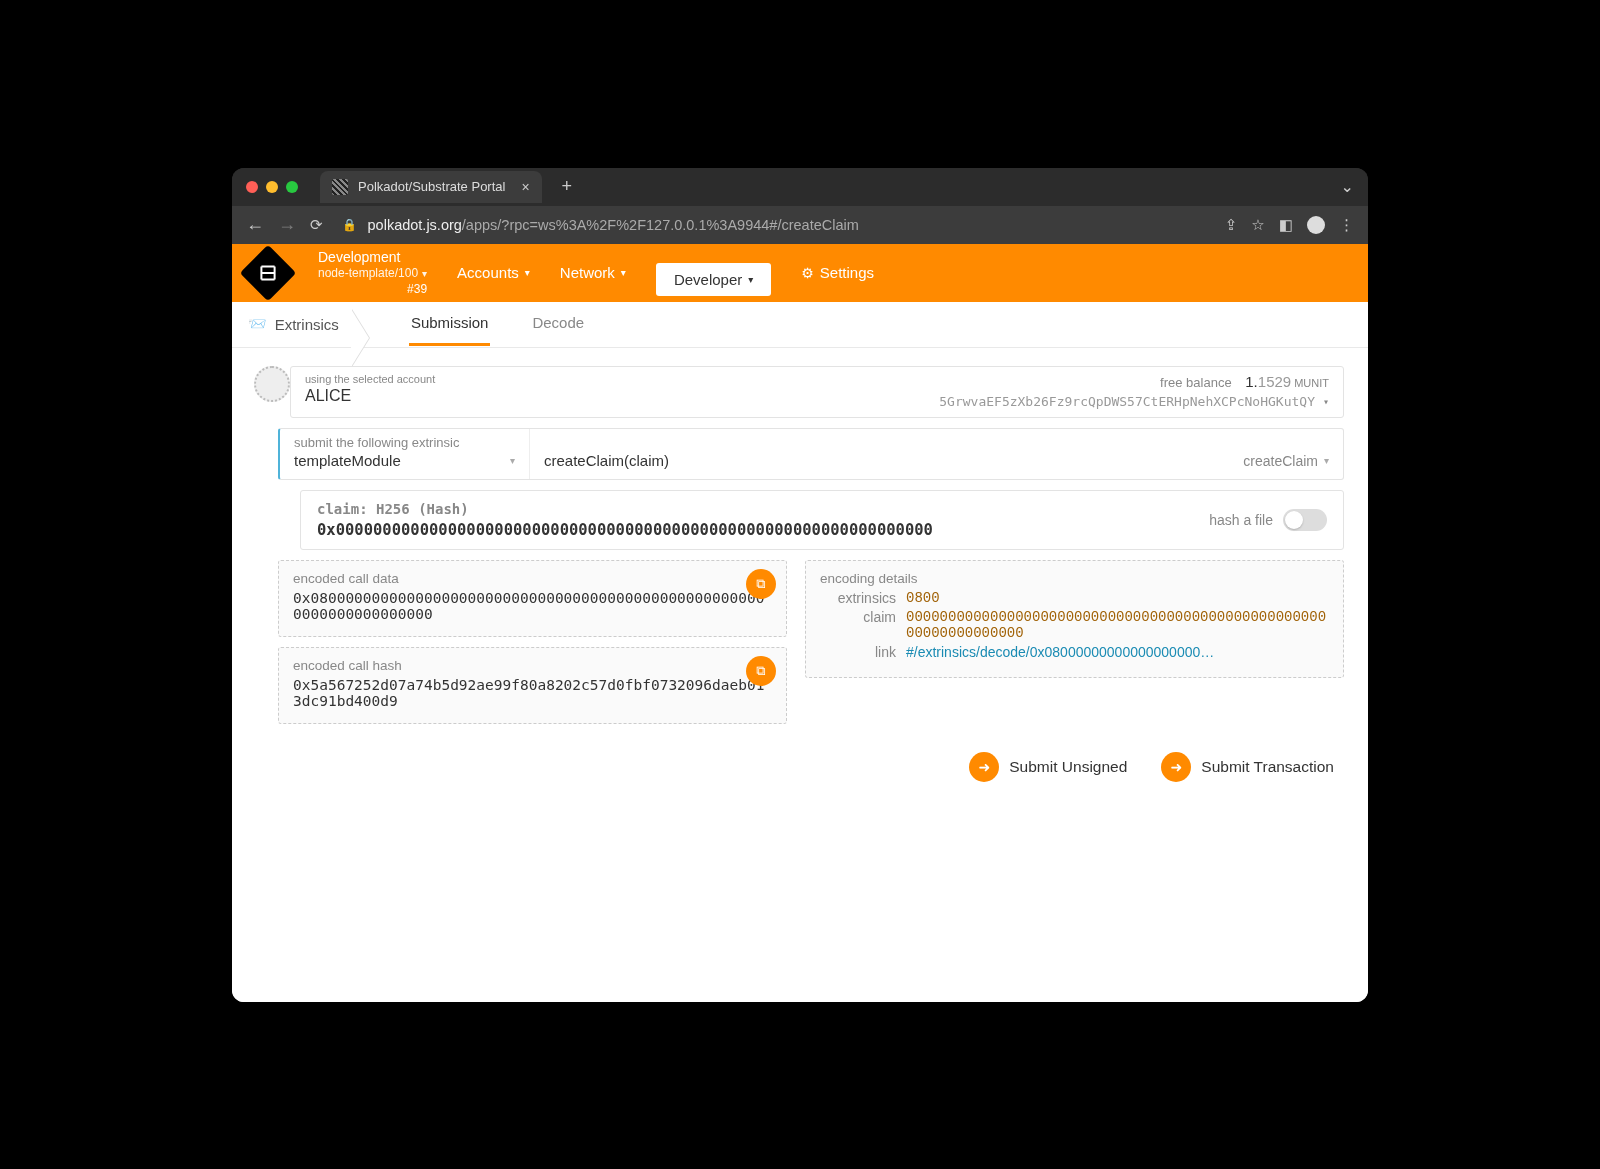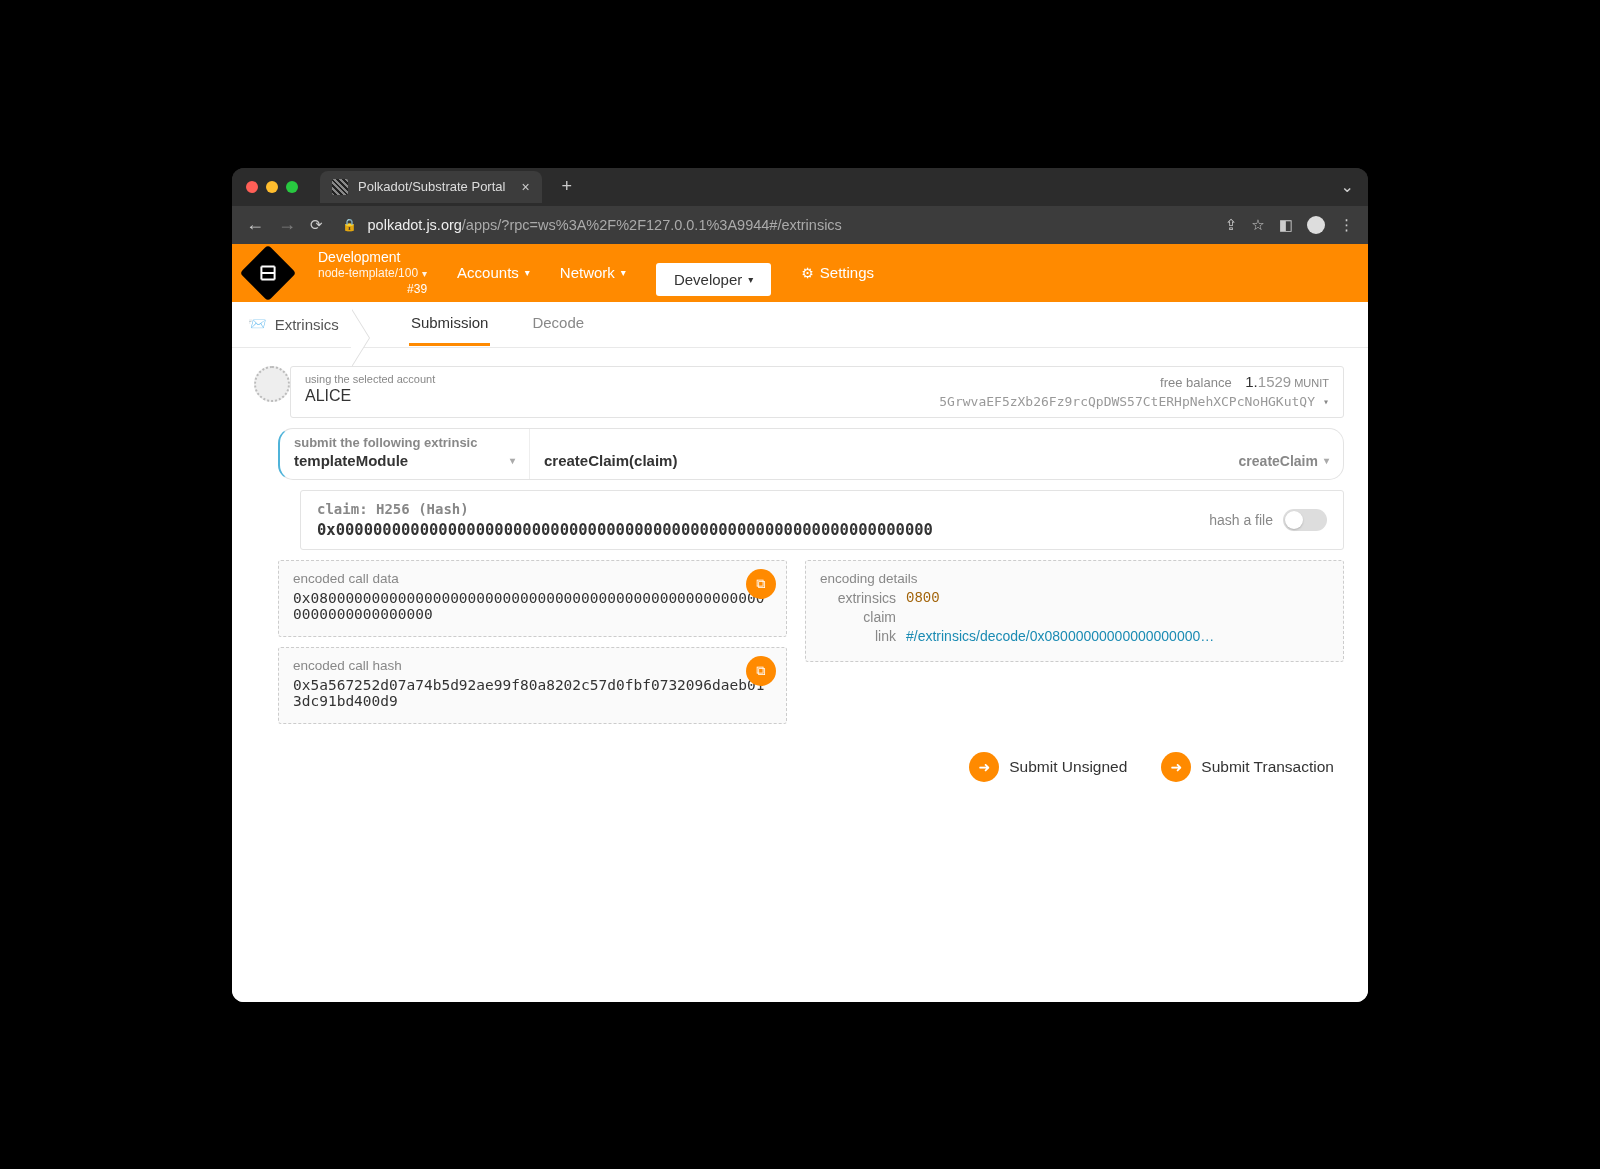--- a/index.html
+++ b/index.html
@@ -194,24 +194,23 @@
   .balance-val .dim { color: #999; }
   .balance-unit { font-size: 11px; color: #888; margin-left: 3px;}
   .addr-text { font-family: ui-monospace, Menlo, monospace; color: #999; font-size: 13px; margin-top: 4px; display:flex; align-items:center; gap:8px; justify-content:flex-start;}
 
   
   .extrinsic-row {
     display: flex;
     align-items: stretch;
     border: 1px solid #e3e3e3;
     border-left: 2px solid #4fb3d9;
-    border-radius: 15px;
+    border-radius: 3px;
     margin: 0 0 10px 22px;
     overflow: hidden;
-    font-weight: bold;
   }
   .extrinsic-row .label-over { font-size: 13px; color: #888; padding: 6px 14px 0 14px; }
   .ext-left { width: 250px; border-right: 1px solid #eee; position:relative; }
   .ext-left .sel { padding: 2px 14px 10px; font-size: 15px; color: #333; display:flex; justify-content:space-between; align-items:center;}
   .ext-right { flex:1; padding: 6px 14px 10px; display:flex; justify-content:space-between; align-items:flex-end;}
   .ext-right .fn { font-size: 15px; color: #333; }
   .ext-right .fn-name { color: #888; font-size: 14px; display:flex; align-items:center; gap:6px;}
 
   
   .claim-panel {
@@ -323,21 +322,21 @@
     <div class="titlebar-right">⌄</div>
   </div>
 
   <div class="urlbar">
     <span class="nav-arrow">←</span>
     <span class="nav-arrow disabled">→</span>
     <span class="refresh">⟳</span>
     <div class="addr">
       <span class="lock">🔒</span>
       <span>
-        <span>polkadot.js.org</span><span class="dim">/apps/?rpc=ws%3A%2F%2F127.0.0.1%3A9944#/extrinsics</span>
+        <span>polkadot.js.org</span><span class="dim">/apps/?rpc=ws%3A%2F%2F127.0.0.1%3A9944#/createClaim</span>
       </span>
     </div>
     <div class="chrome-icons">
       <span>⇪</span>
       <span>☆</span>
       <span>◧</span>
       <span class="avatar-ico"></span>
       <span>⋮</span>
     </div>
   </div>
@@ -455,20 +454,21 @@
           </div>
         </div>
         <div class="enc-box enc-details" style="align-self:flex-start;">
           <div class="heading">encoding details</div>
           <div class="detail-row">
             <div class="k">extrinsics</div>
             <div class="v">0800</div>
           </div>
           <div class="detail-row">
             <div class="k">claim</div>
+            <div class="v">0000000000000000000000000000000000000000000000000000000000000000</div>
           </div>
           <div class="detail-row">
             <div class="k">link</div>
             <div class="v link">#/extrinsics/decode/0x08000000000000000000…</div>
           </div>
         </div>
       </div>
 
       <div class="submit-row">
         <div class="submit-btn">

